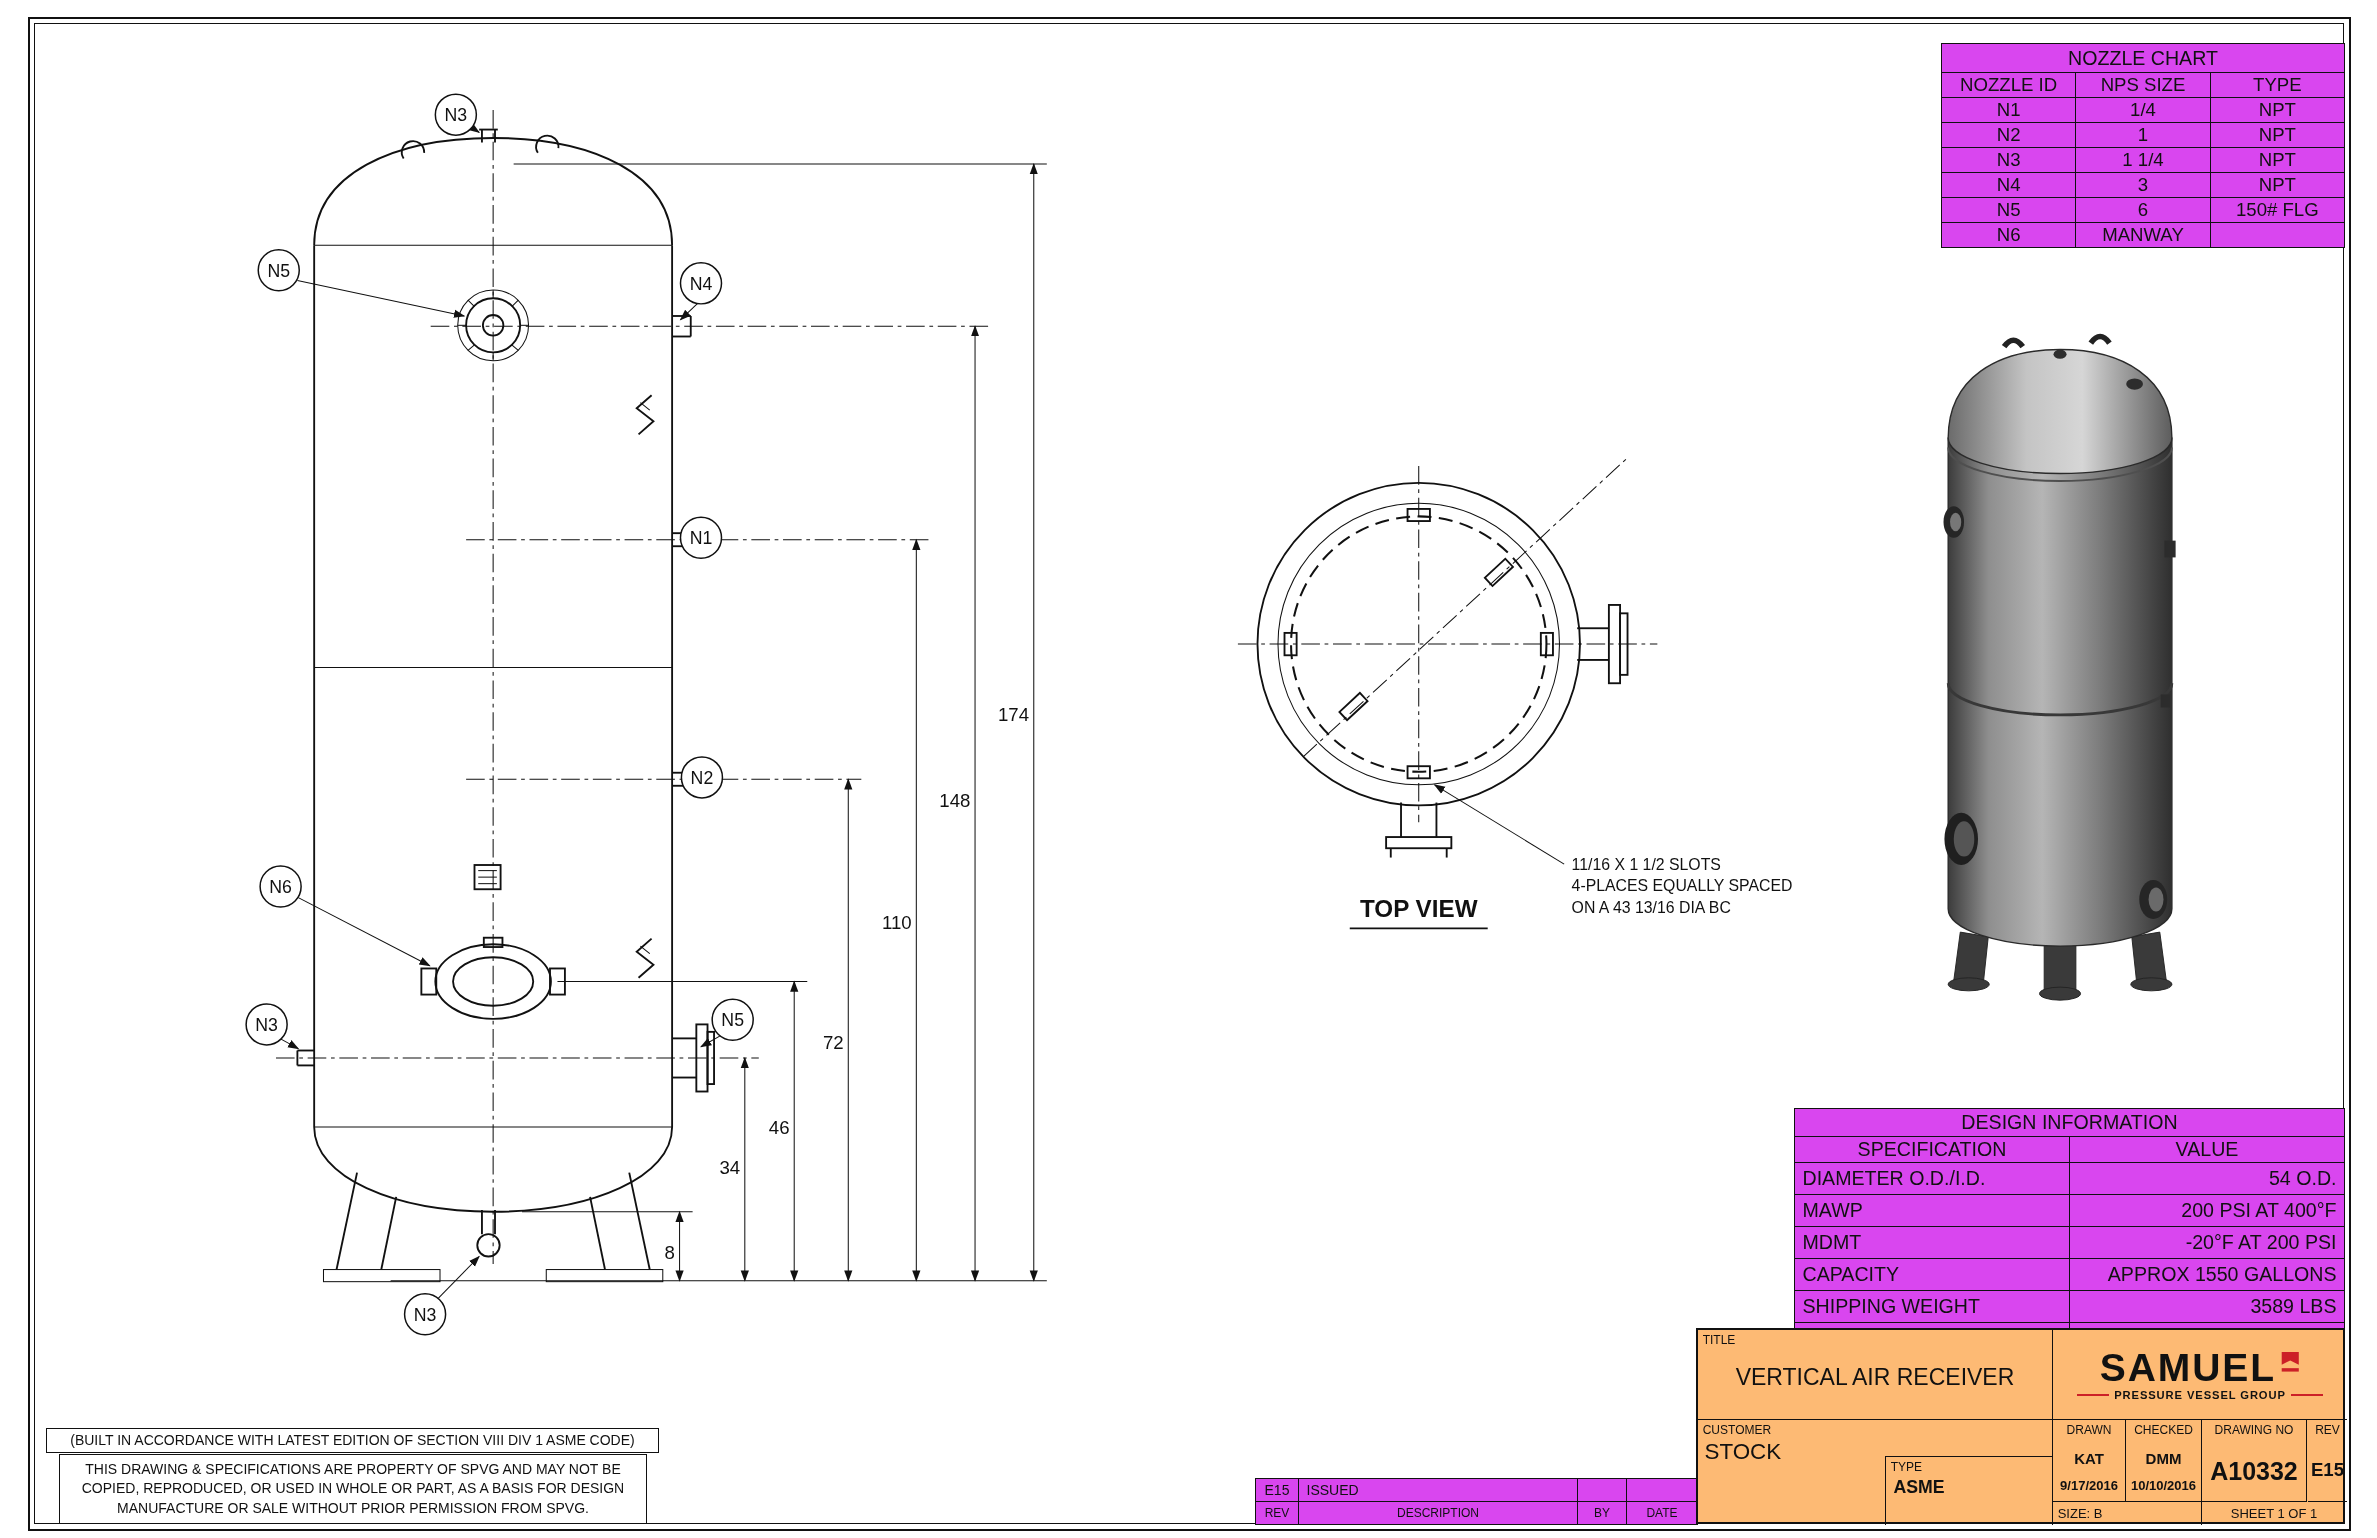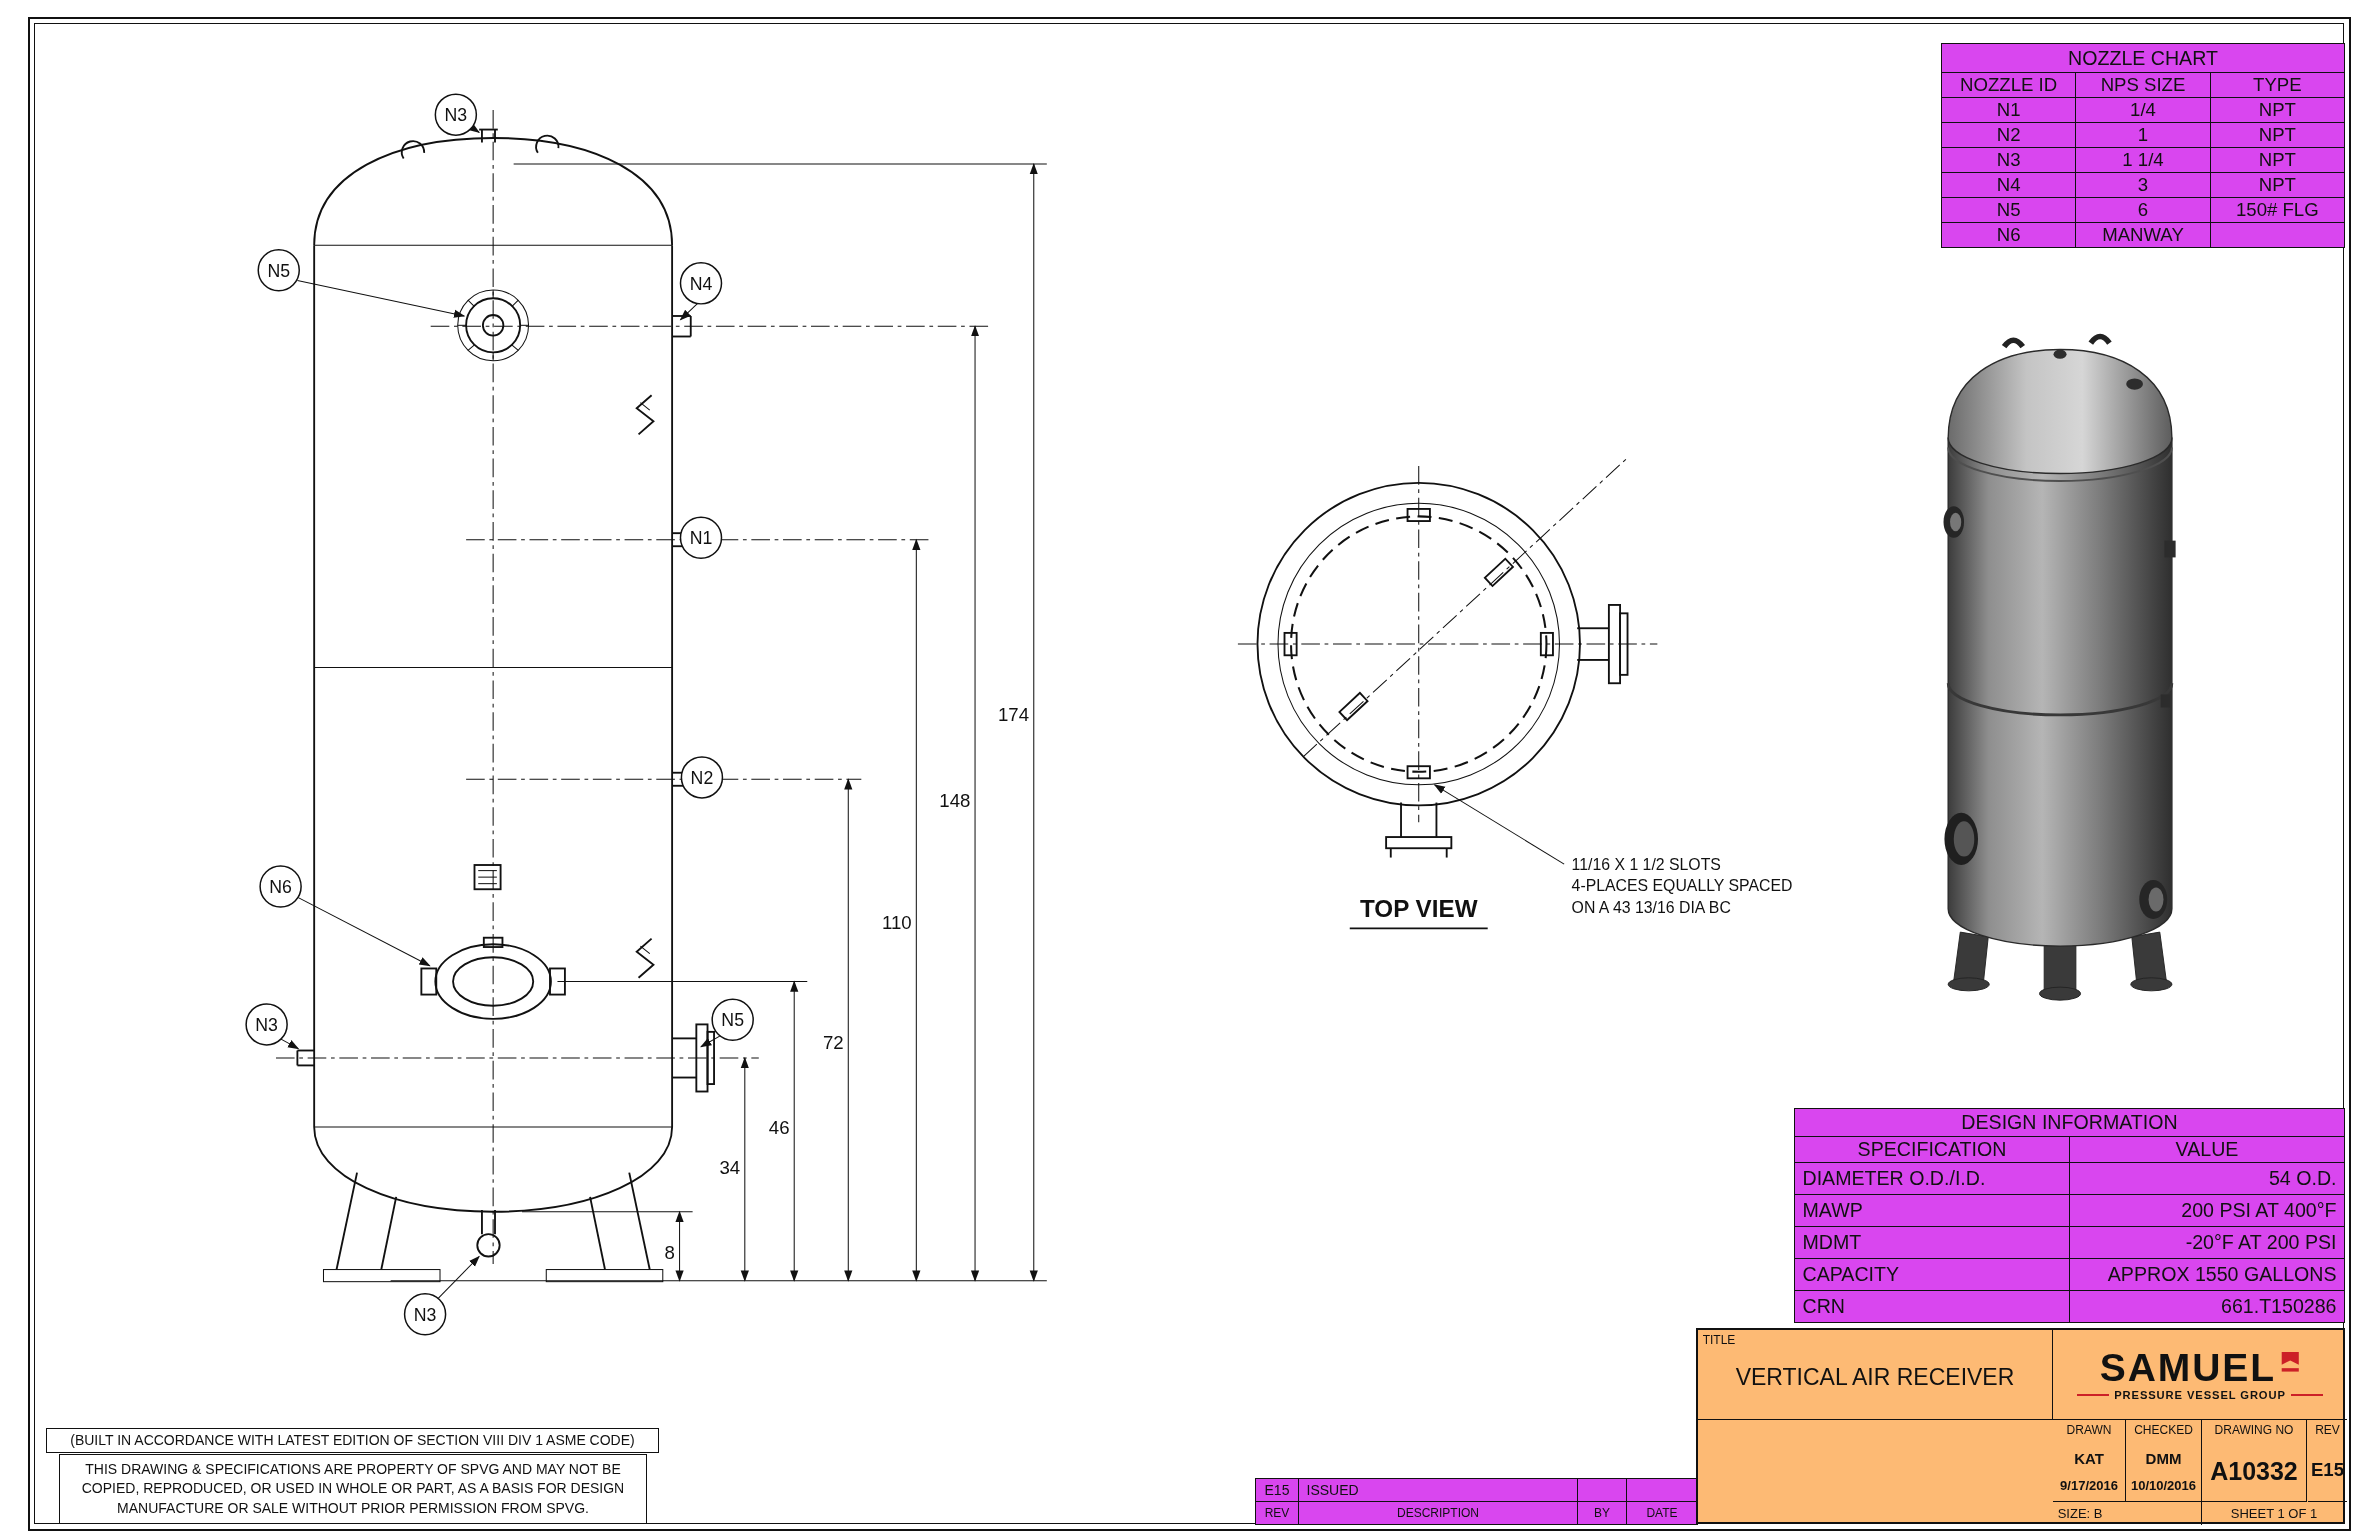--- a/index.html
+++ b/index.html
@@ -378,20 +378,24 @@
   </tr>
   <tr>
     <td class="spec">MDMT</td>
     <td class="val">-20°F AT 200 PSI</td>
   </tr>
   <tr>
     <td class="spec">CAPACITY</td>
     <td class="val">APPROX 1550 GALLONS</td>
   </tr>
   <tr>
+    <td class="spec">SHIPPING WEIGHT</td>
+    <td class="val">3589 LBS</td>
+  </tr>
+  <tr>
     <td class="spec">CRN</td>
     <td class="val">661.T150286</td>
   </tr>
 </tbody>
   </table>
 
 <table class="tbl rev-block">
   <tbody>
       <tr>
     <td class="c-rev">E15</td>
@@ -420,20 +424,28 @@
         <path d="M2 1 h20 v15 l-10 -5 l-10 5 z" fill="#cc2027"></path>
         <rect x="2" y="20" width="20" height="4" fill="#cc2027"></rect>
       </svg>
     </div>
     <div class="logo-sub">
       <span class="logo-bar"></span>
       <span class="logo-sub-text">PRESSURE VESSEL GROUP</span>
       <span class="logo-bar"></span>
     </div>
   </div>
+  <div class="tb-cell tb-customer-cell">
+    <div class="tb-label">CUSTOMER</div>
+    <div class="tb-customer-text">STOCK</div>
+    <div class="tb-type-box">
+      <div class="tb-label">TYPE</div>
+      <div class="tb-type-text">ASME</div>
+    </div>
+  </div>
   <div class="tb-cell tb-col tb-drawn">
     <div class="tb-label">DRAWN</div>
     <div class="tb-person">KAT</div>
     <div class="tb-date">9/17/2016</div>
   </div>
   <div class="tb-cell tb-col tb-checked">
     <div class="tb-label">CHECKED</div>
     <div class="tb-person">DMM</div>
     <div class="tb-date">10/10/2016</div>
   </div>

